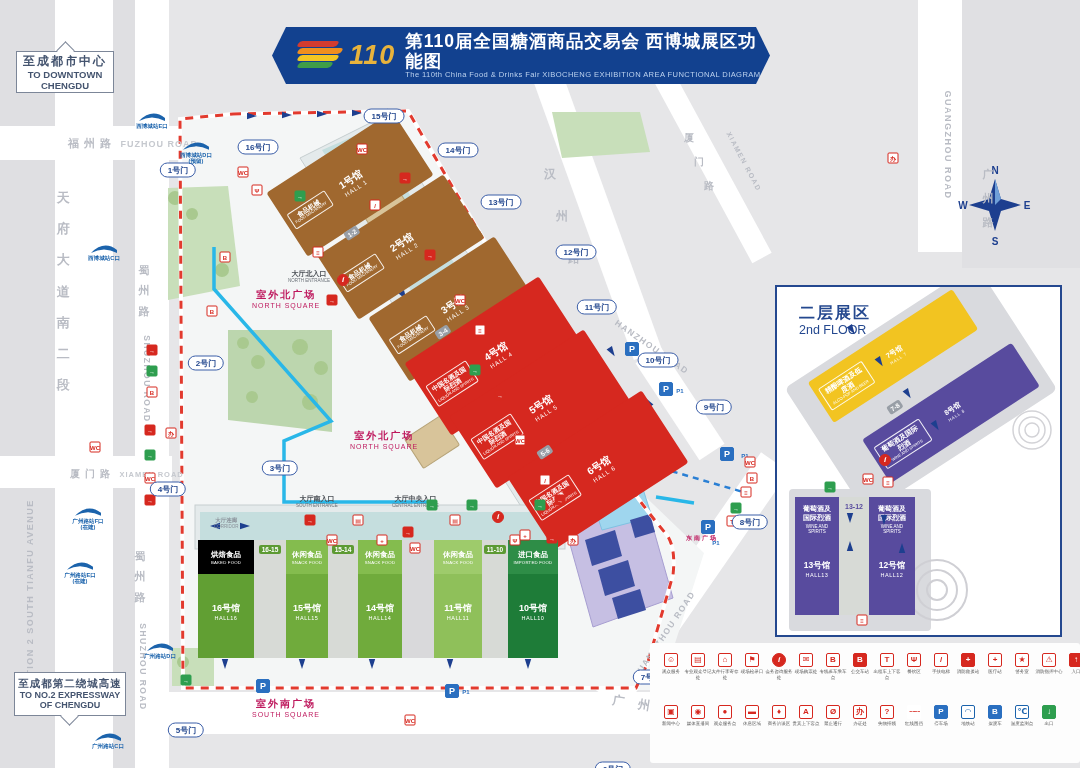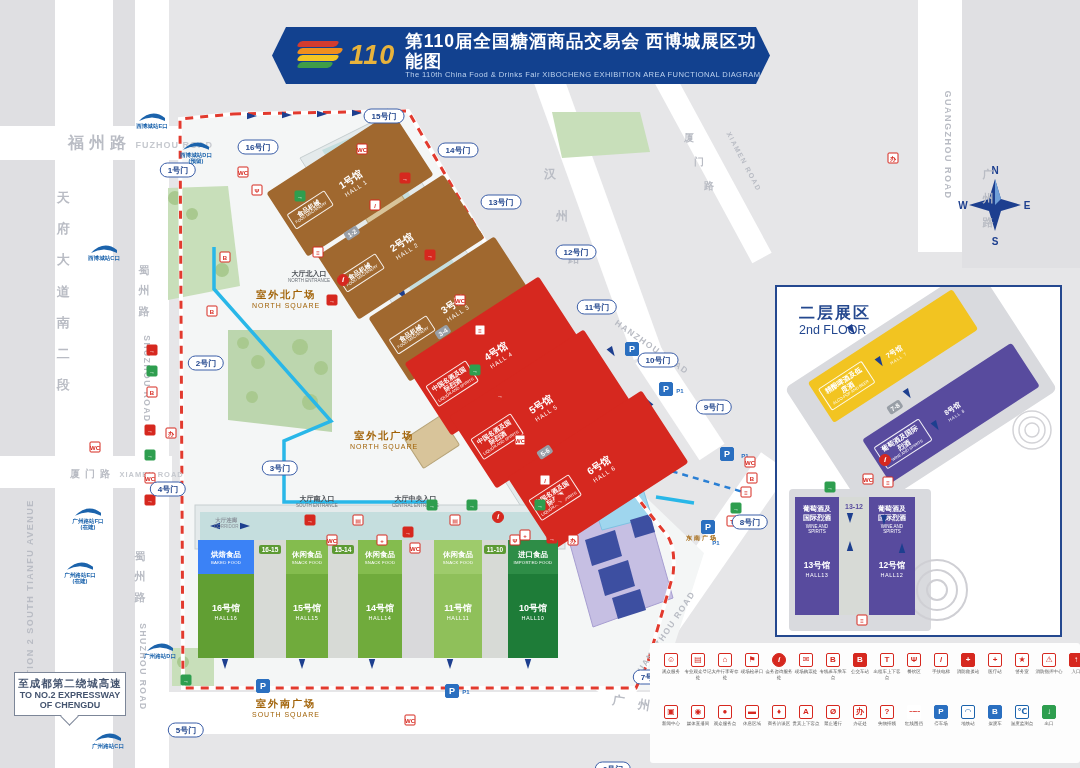--- a/index.html
+++ b/index.html
@@ -66,21 +66,21 @@
   
   .mic{z-index:20;width:11px;height:11px;border:1px solid #d6281f;background:#fff;color:#d6281f;
     display:flex;align-items:center;justify-content:center;font-size:6px;font-weight:bold;
     border-radius:1.5px;transform:translate(-50%,-50%);line-height:1;}
   .mic.fillred{background:#d6281f;color:#fff;}
   .mic.fillgreen{background:#2e9e4f;border-color:#2e9e4f;color:#fff;}
   .mic.round{border-radius:50%;background:#d6281f;color:#fff;width:12px;height:12px;font-size:8px;font-style:italic;}
   .mic.park{background:#2a6fc0;border-color:#2a6fc0;color:#fff;width:14px;height:14px;font-size:9px;border-radius:2px;}
   .p1{z-index:20;font-size:6px;color:#2a6fc0;font-weight:bold;transform:translate(-50%,-50%);}
   
-  .place{z-index:18;color:#a16207;white-space:nowrap;}
+  .place{z-index:18;color:#be185d;white-space:nowrap;}
   .place .cn{letter-spacing:2px;}
   .entr{z-index:18;color:#4a4f55;text-align:center;line-height:1.2;white-space:nowrap;}
   .entr .cn{font-size:7px;font-weight:bold;display:block;}
   .entr .en{font-size:4.5px;display:block;color:#6a7077;}
   
   #inset{left:775px;top:285px;width:287px;height:352px;background:#fff;border:2px solid #24488f;z-index:26;}
   #inset .t-cn{position:absolute;left:22px;top:16px;font-size:16px;font-weight:bold;color:#24488f;letter-spacing:2px;}
   #inset .t-en{position:absolute;left:22px;top:36px;font-size:12.5px;color:#24488f;}
   
   #legendbox{left:650px;top:643px;width:430px;height:120px;background:#fdfdfd;z-index:28;border-radius:3px;}
@@ -211,20 +211,25 @@
       <span style="top:14px;background:#f3c country 623;background:#f3c623;width:40px;"></span>
       <span style="top:21px;background:#3f9d48;width:34px;"></span>
     </div>
     <div class="num">110</div>
     <div class="twrap">
       <div class="tcn">第110届全国糖酒商品交易会 西博城展区功能图</div>
       <div class="ten">The 110th China Food &amp; Drinks Fair  XIBOCHENG EXHIBITION AREA FUNCTIONAL DIAGRAM</div>
     </div>
   </div>
 
+  <div class="signbox abs" style="left:16px;top:51px;width:98px;height:42px;">
+    <div class="ptr up" style="top:-8px;left:42px;"></div>
+    <div class="cn">至成都市中心</div>
+    <div class="en">TO DOWNTOWN CHENGDU</div>
+  </div>
   <div class="signbox abs" style="left:14px;top:672px;width:112px;height:44px;">
     <div class="ptr down" style="bottom:-8px;left:48px;"></div>
     <div class="cn" style="font-size:10.5px;letter-spacing:1px;">至成都第二绕城高速</div>
     <div class="en" style="font-size:9px;">TO NO.2 EXPRESSWAY OF CHENGDU</div>
   </div>
 
   <div id="inset" class="abs">
     <div class="t-cn">二层展区</div>
     <div class="t-en">2nd FLOOR</div>
     <svg width="283" height="348" style="position:absolute;left:0;top:0;">
@@ -367,21 +372,21 @@
         </div>
         <div class="lgitem">
           <div class="lgicon greenfill">↓</div>
           <div class="lglabel">出口</div>
         </div>
       </div>
   </div>
 
 
   <div id="dyn"></div>
-<div class="abs roadlbl" style="left: 68px; top: 133px; font-weight: bold;"><span class="cn" style="font-size:16px;letter-spacing:5px;">福州路</span> <span class="en" style="font-size:9px;letter-spacing:1px;">FUZHOU ROAD</span></div>
+<div class="abs roadlbl" style="left: 68px; top: 133px; font-weight: bold;"><span class="cn" style="font-size:11px;letter-spacing:5px;">福州路</span> <span class="en" style="font-size:9px;letter-spacing:1px;">FUZHOU ROAD</span></div>
     <div class="abs roadlbl" style="left: 70px; top: 463px; font-weight: bold;"><span class="cn" style="font-size:10px;letter-spacing:5px;">厦门路</span> <span class="en" style="font-size:7.5px;letter-spacing:1px;">XIAMEN ROAD</span></div>
     <div class="abs roadlbl vtext" style="left: 56px; top: 182px; font-size: 13px; line-height: 2.4; font-weight: bold;">天
 府
 大
 道
 南
 二
 段</div>
     <div class="abs roadlbl vtext" style="left: 138px; top: 260px; font-size: 11px; line-height: 1.85; font-weight: bold;">蜀
 州
@@ -487,21 +492,21 @@
       </div>
     </div>
     <div class="abs dtab" style="left: 352px; top: 233px; transform: translate(-50%, -50%) rotate(-33deg); z-index: 14;">1-2</div>
     <div class="abs dtab" style="left: 443px; top: 332px; transform: translate(-50%, -50%) rotate(-33deg); z-index: 14;">3-4</div>
     <div class="abs dtab" style="left: 545px; top: 452px; transform: translate(-50%, -50%) rotate(-33deg); z-index: 14;">5-6</div>
     <div class="abs dtab" style="left: 895px; top: 407px; transform: translate(-50%, -50%) rotate(-33deg); z-index: 29;">7-8</div>
     <div class="abs " style="left: 359px; top: 185px; width: 44px; height: 36px; background: rgb(216, 196, 154); border: 1px solid rgb(183, 164, 120); transform: rotate(-33deg); z-index: 11; border-radius: 2px;"></div>
     <div class="abs " style="left: 410px; top: 424px; width: 44px; height: 36px; background: rgb(216, 196, 154); border: 1px solid rgb(183, 164, 120); transform: rotate(-33deg); z-index: 11; border-radius: 2px;"></div>
     <div class="abs " style="left: 553px; top: 410px; width: 44px; height: 36px; background: rgb(216, 196, 154); border: 1px solid rgb(183, 164, 120); transform: rotate(-33deg); z-index: 11; border-radius: 2px;"></div>
     <div class="abs ghall" style="left: 198px; top: 540px; width: 56px; height: 118px; background: rgb(97, 159, 51);">
-      <div class="gband" style="background:#3b82f6">
+      <div class="gband" style="background:#000000">
         <span class="cn">烘焙食品</span>
         <span class="en">BAKED FOOD</span>
       </div>
       <div class="gnum">
         <span class="cn">16号馆</span>
         <span class="en">HALL16</span>
       </div>
     </div>
     <div class="abs ghall" style="left: 286px; top: 540px; width: 42px; height: 118px; background: rgb(112, 171, 60);">
       <div class="gband" style="background:#84bc4e">

